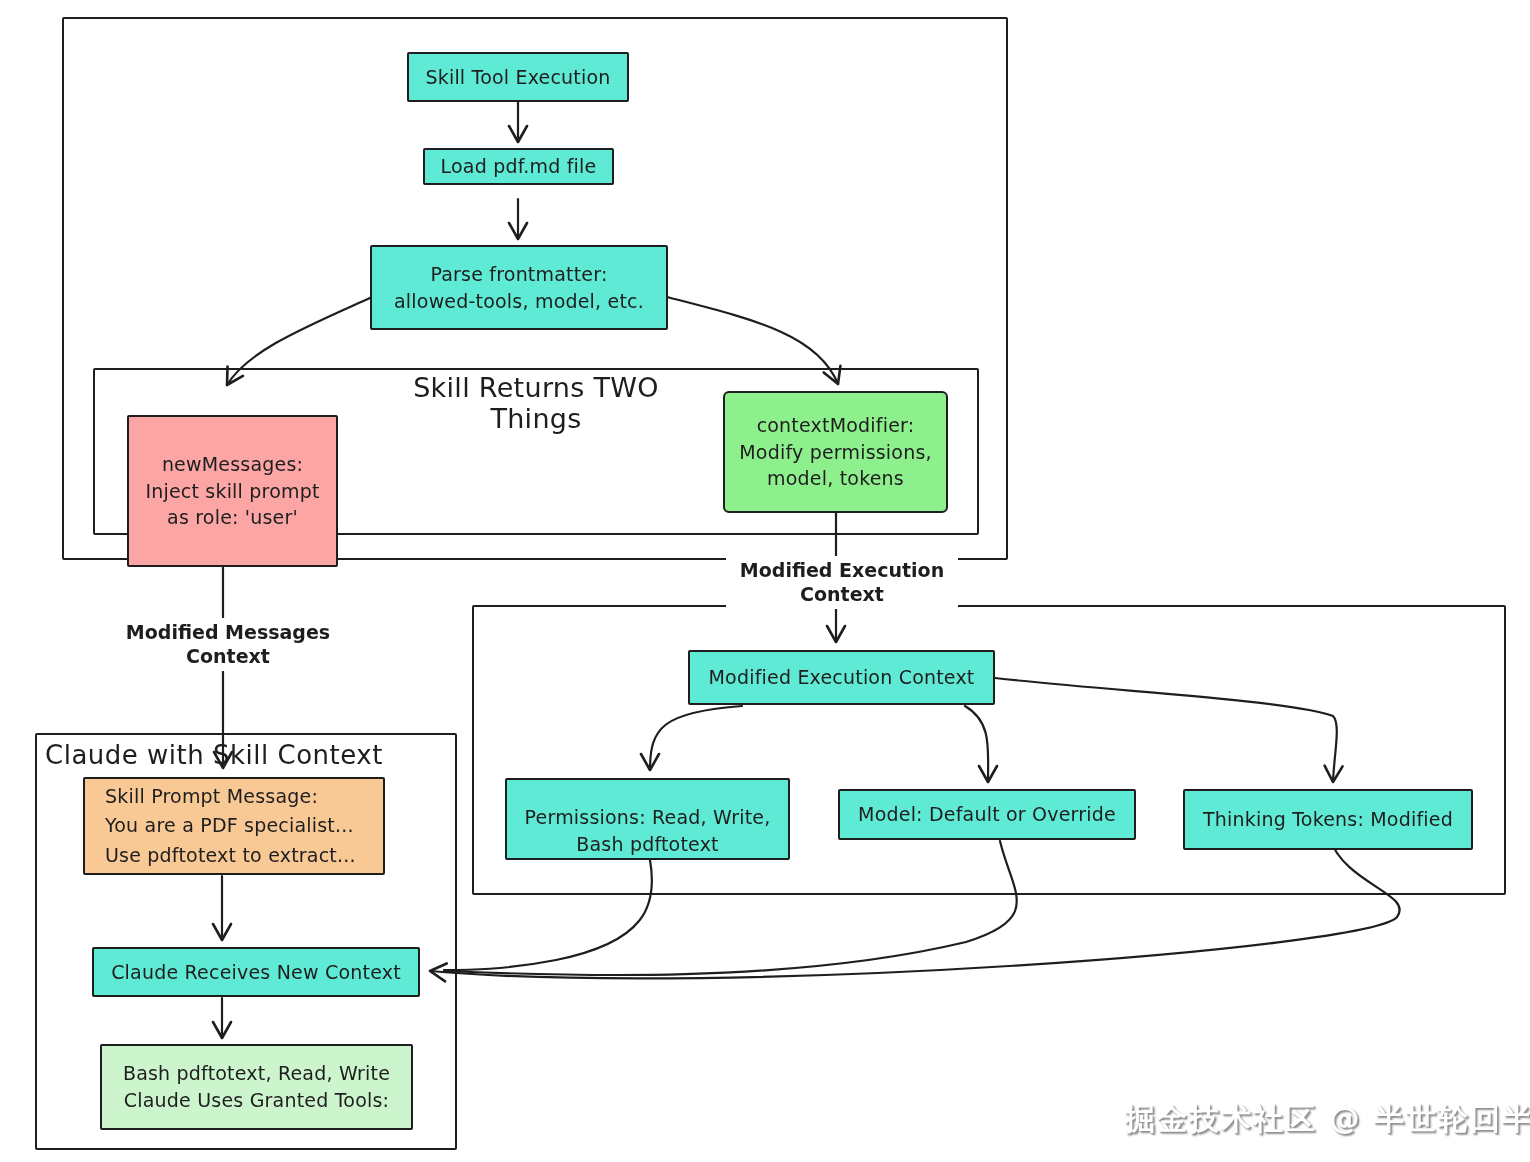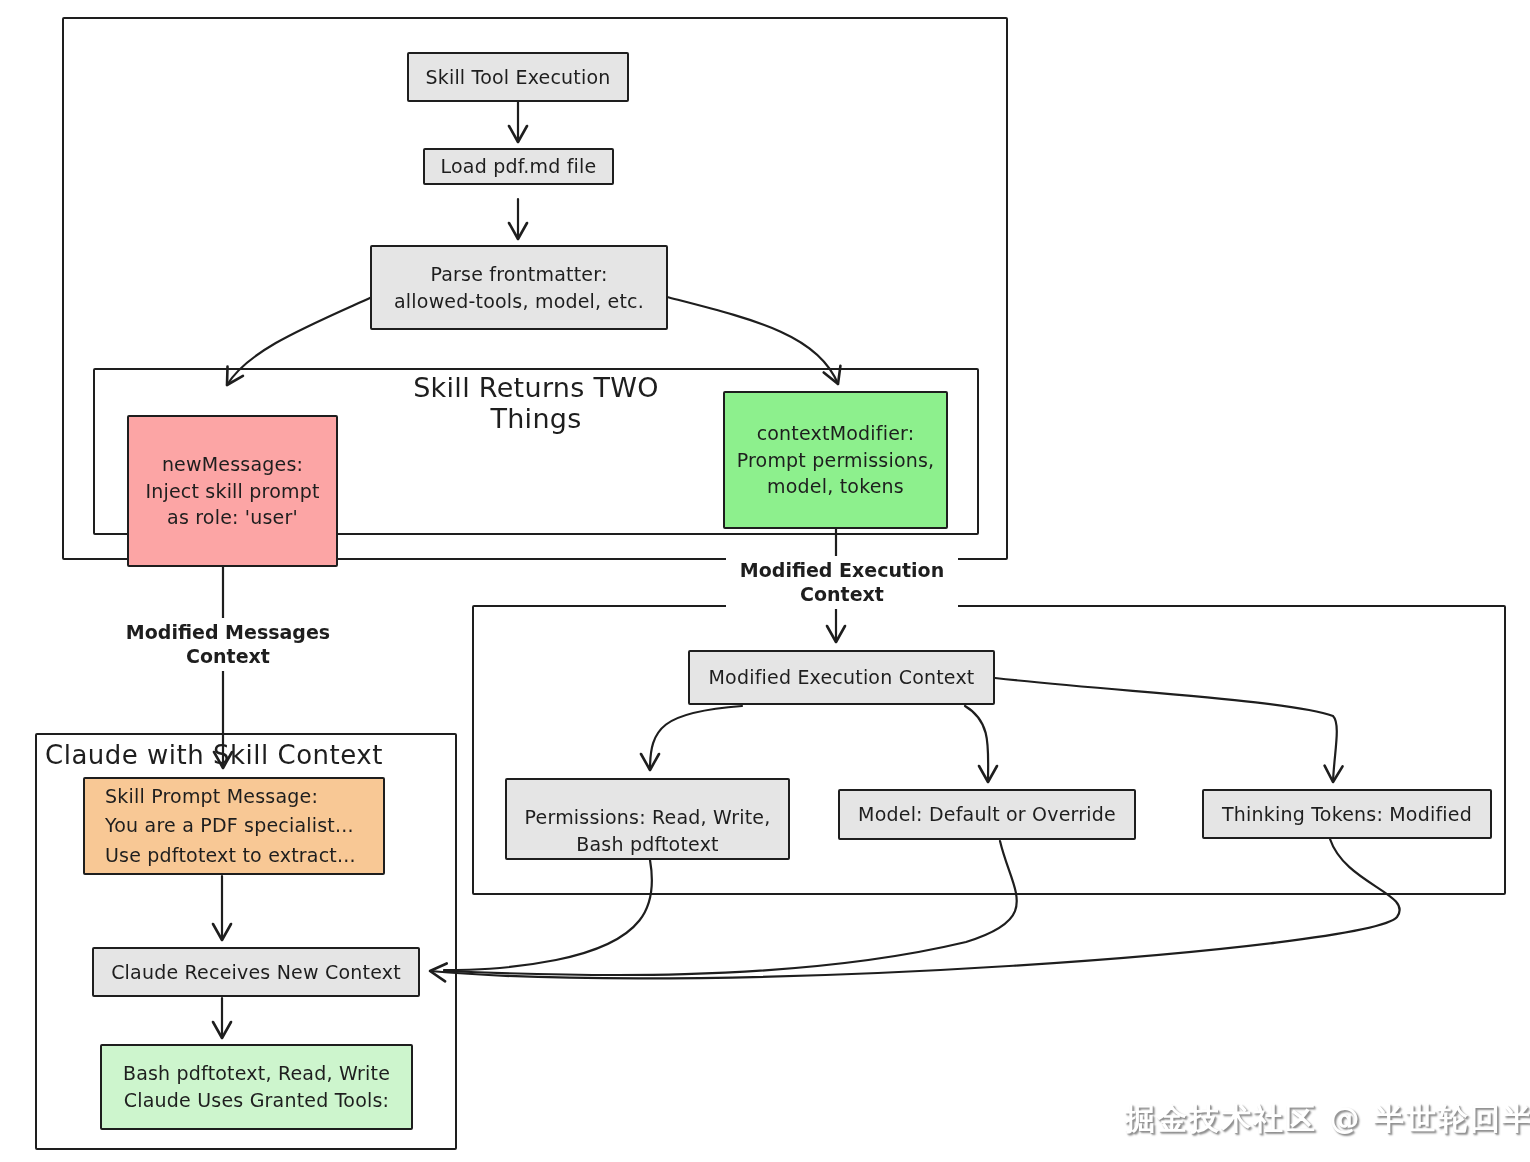--- a/index.html
+++ b/index.html
@@ -6,21 +6,21 @@
   body{
     position:relative;width:1530px;height:1162px;overflow:hidden;
     font-family:"DejaVu Sans","Liberation Sans",sans-serif;color:#1e1e1e;
   }
   #wires{position:absolute;left:0;top:0;z-index:1;}
   .container{
     position:absolute;border:2.4px solid #1e1e1e;background:transparent;
     box-sizing:border-box;z-index:2;border-radius:2px;
   }
   .box{
-    position:absolute;border:2.4px solid #1e1e1e;background:#e5e5e5;
+    position:absolute;border:2.4px solid #1e1e1e;background:#5eead4;
     box-sizing:border-box;z-index:3;border-radius:2px;
     display:flex;flex-direction:column;justify-content:center;align-items:center;
     text-align:center;font-size:19px;line-height:1.42;letter-spacing:.2px;
   }
   .box span{display:block;}
   .box.left-text{align-items:flex-start;text-align:left;padding-left:20px;padding-right:8px;}
   .edge-label{
     position:absolute;z-index:3;background:#ffffff;text-align:center;
     font-size:19px;line-height:1.28;padding:2px 6px;
   }
@@ -81,23 +81,23 @@
   <span>Parse frontmatter:</span>
   <span>allowed-tools, model, etc.</span>
 </div>
 
 <div class="box" style="left: 127px; top: 393px; width: 211px; height: 152px; background-color: #fca5a5; margin-top: 22px;">
   <span>newMessages:</span>
   <span>Inject skill prompt</span>
   <span>as role: 'user'</span>
 </div>
 
-<div class="box" style="left: 723px; top: 391px; width: 225px; height: 138px; background-color: rgb(141, 240, 141);">
+<div class="box" style="left: 723px; top: 391px; width: 225px; height: 122px; background-color: rgb(141, 240, 141); border-radius: 6px;">
   <span>contextModifier:</span>
-  <span>Prompt permissions,</span>
+  <span>Modify permissions,</span>
   <span>model, tokens</span>
 </div>
 
 <div class="edge-label" style="left:112px;top:618px;width:220px;">
   <span>Modified Messages</span>
   <span>Context</span>
 </div>
 
 <div class="edge-label" style="left:726px;top:556px;width:220px;">
   <span>Modified Execution</span>
@@ -112,21 +112,21 @@
 
 <div class="box" style="left:505px;top:778px;width:285px;height:82px;justify-content:flex-end;">
   <span>Permissions: Read, Write,</span>
   <span>Bash pdftotext</span>
 </div>
 
 <div class="box" style="left:838px;top:789px;width:298px;height:51px;">
   <span>Model: Default or Override</span>
 </div>
 
-<div class="box" style="left:1183px;top:789px;width:290px;height:50px;margin-left:19px;">
+<div class="box" style="left:1183px;top:789px;width:290px;height:61px;">
   <span>Thinking Tokens: Modified</span>
 </div>
 
 <div class="container" style="left:35px;top:733px;width:422px;height:417px;"></div>
 <div class="panel-title" style="left:45px;top:740px;">Claude with Skill Context</div>
 
 <div class="box left-text" style="left: 83px; top: 777px; width: 302px; height: 98px; line-height: 1.55; background-color: rgb(248, 200, 149);">
   <span>Skill Prompt Message:</span>
   <span>You are a PDF specialist...</span>
   <span>Use pdftotext to extract...</span>

